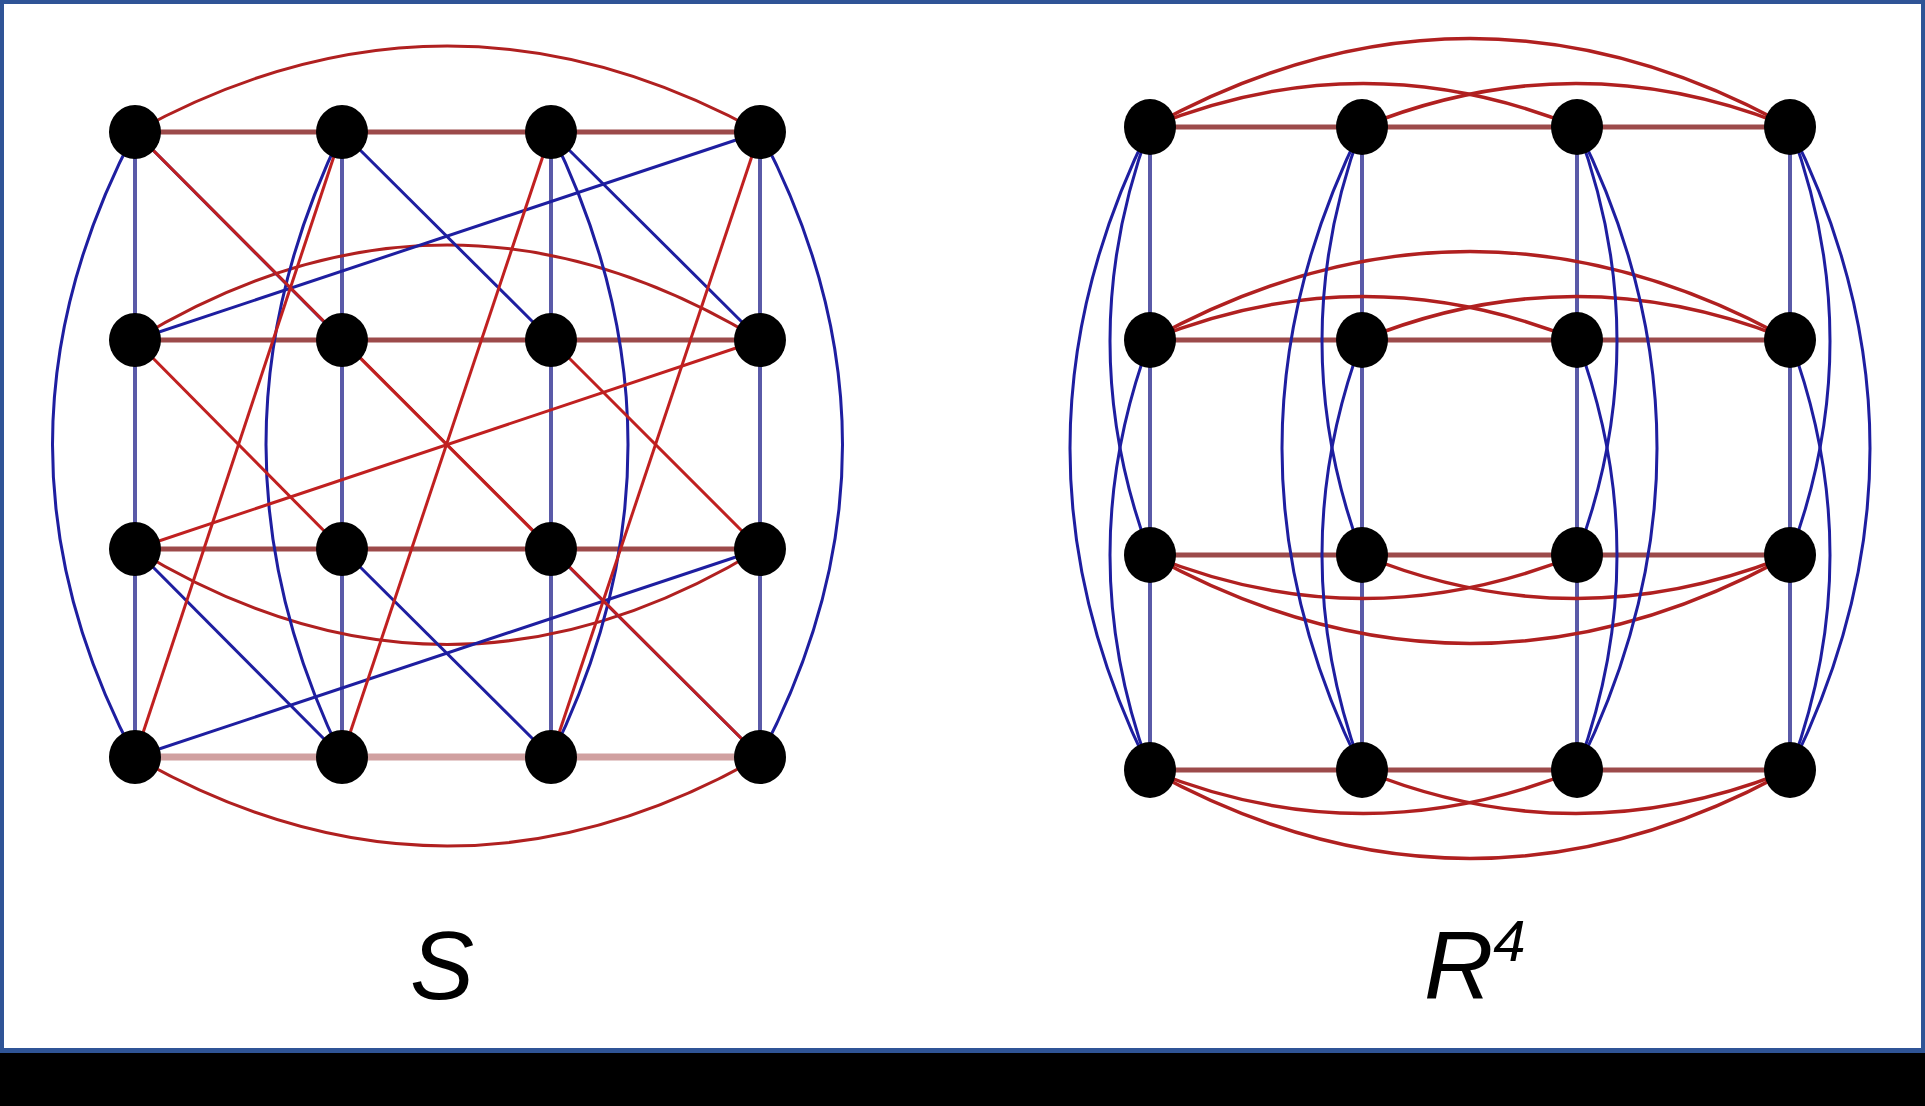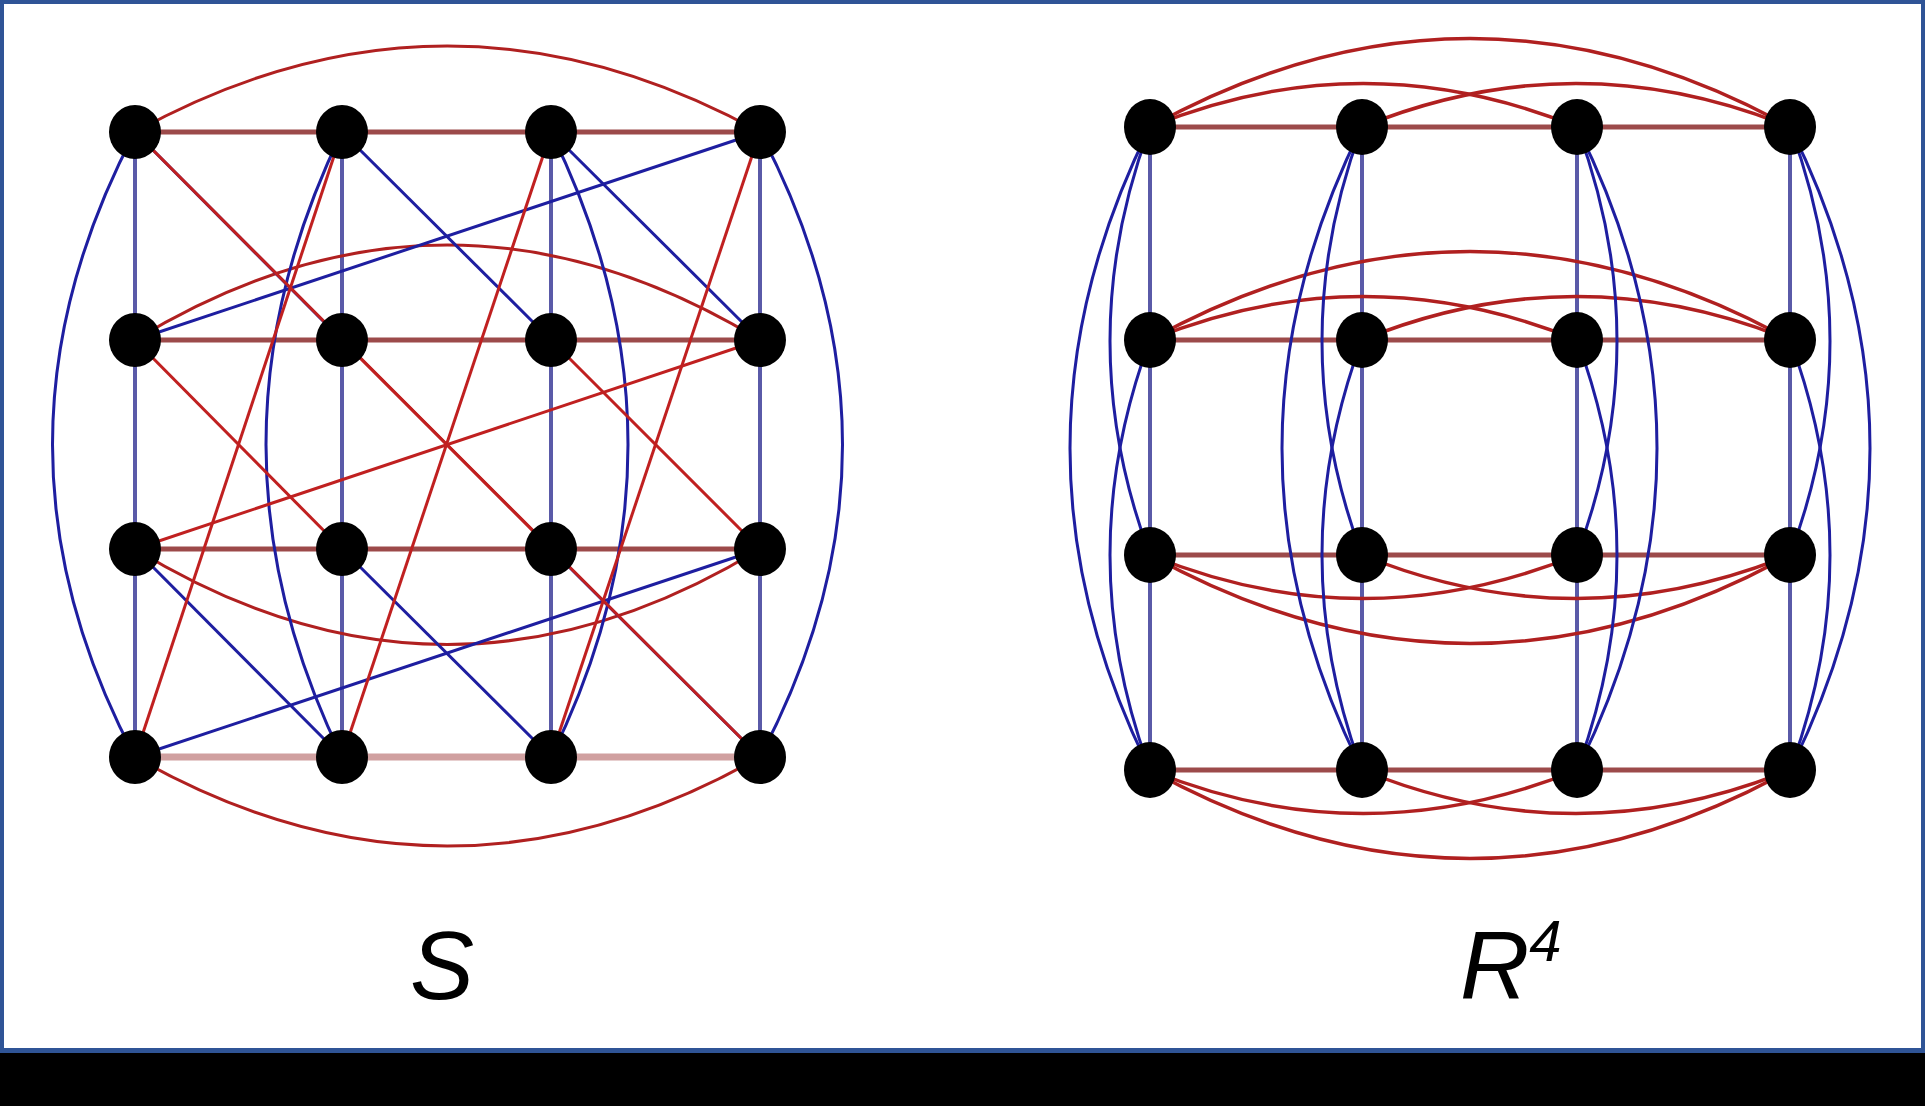--- a/index.html
+++ b/index.html
@@ -171,17 +171,17 @@
       <ellipse cx="1577" cy="770" rx="26" ry="28"></ellipse>
         <ellipse cx="1790" cy="770" rx="26" ry="28"></ellipse>
     </g>
   </g>
 </svg>
 
 <div class="label" style="left:410px; top:918px;">
   <span>S</span>
 </div>
 
-<div class="label" style="left:1460px; top:918px;">
+<div class="label" style="left:1424px; top:918px;">
   <span>R</span><sup>4</sup>
 </div>
 
 <div class="black-strip"></div>
 
 </body></html>

